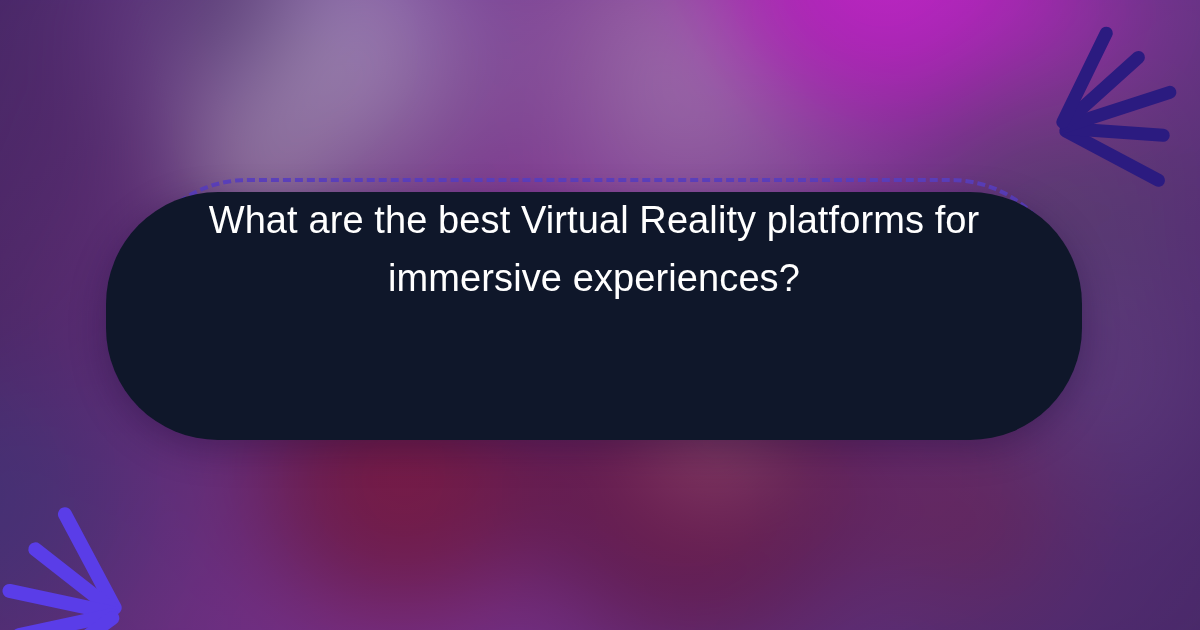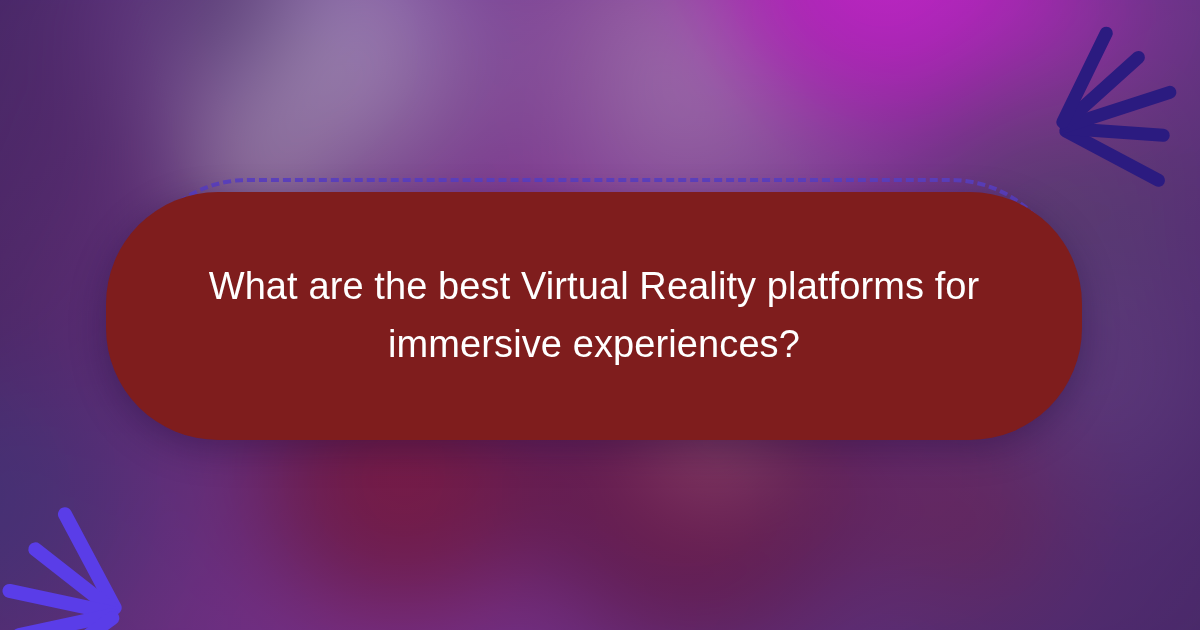--- a/index.html
+++ b/index.html
@@ -100,24 +100,23 @@
     border:4px dashed #5b40c2;
     border-radius:118px;
     opacity:0.92;
   }
 
   
   #question-card {
     position:absolute;
     left:106px; top:192px;
     width:976px; height:248px;
-    background:#7f1d1d;
+    background:#0f172a;
     border-radius:112px;
     display:flex;
-    align-items:center;
     justify-content:center;
     box-shadow:0 10px 34px rgba(24,10,50,0.34);
   }
 
   #question-text {
     width:820px;
     text-align:center;
     color:#ffffff;
     font-family:"Liberation Sans", sans-serif;
     font-size:38px;

